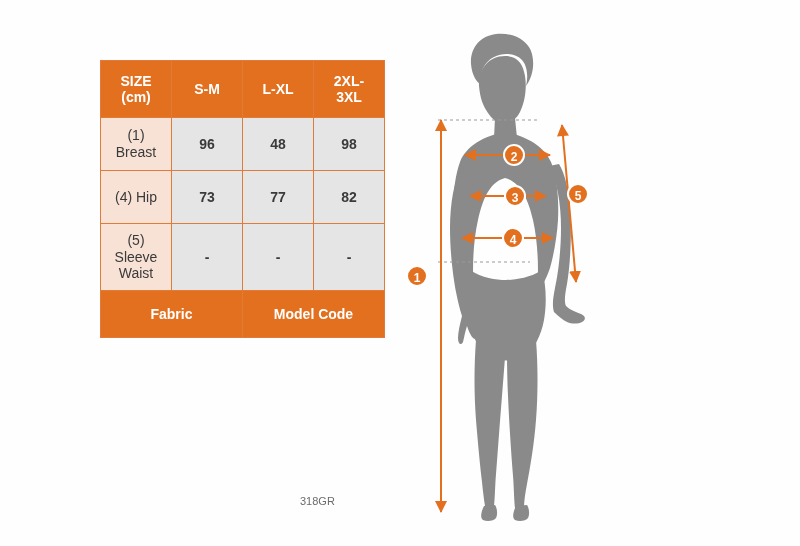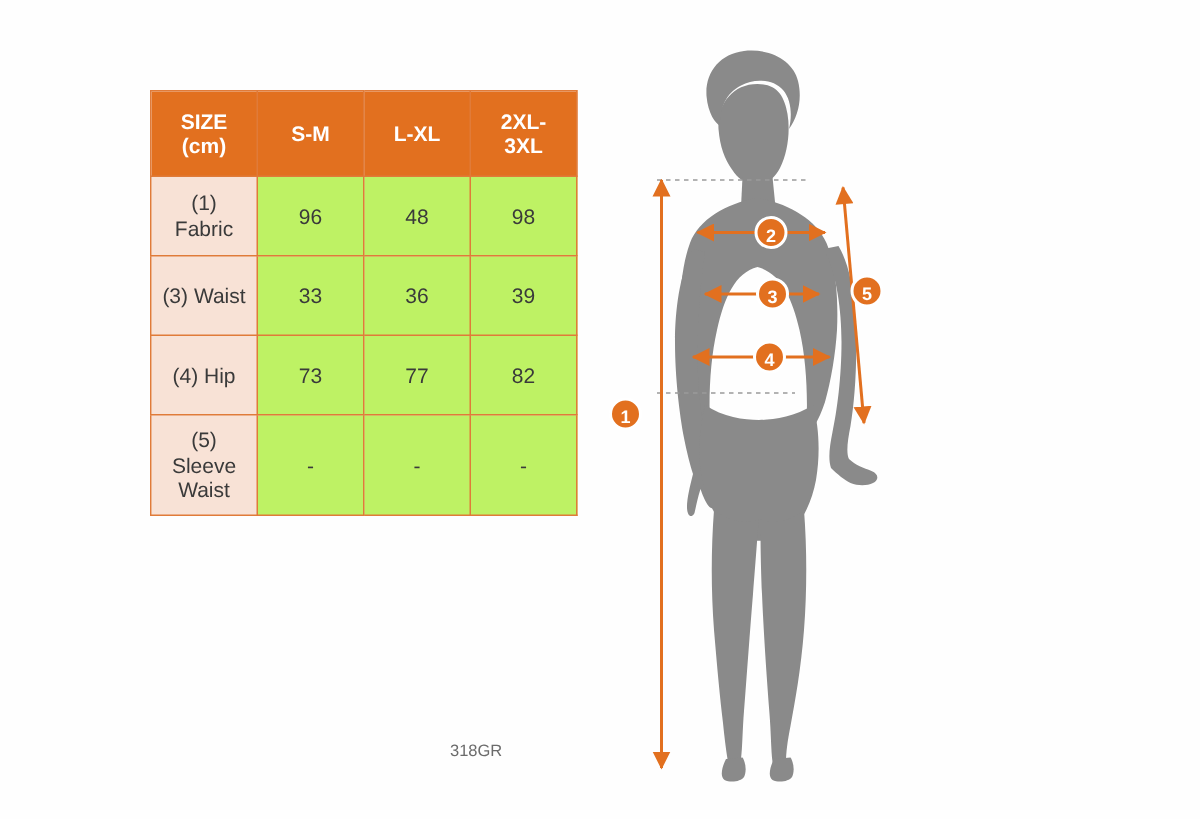--- a/index.html
+++ b/index.html
@@ -46,23 +46,24 @@
     line-height: 1.15;
   }
   .row-label {
     background: #f8e2d6;
     font-size: 13px;
     height: 52px;
     line-height: 1.2;
     color: #3a3a3a;
   }
   .val-cell {
-    background: #bef264;
+    background: #e5e5e5;
     font-size: 16px;
     height: 52px;
+    font-weight: bold;
   }
   .tall-label {
     height: 66px;
   }
   .tall-val {
     height: 66px;
   }
   .fabric-hdr {
     background: #e2701f;
     color: #ffffff !important;
@@ -128,56 +129,52 @@
         <td class="hdr-cell">L-XL</td>
         <td class="hdr-cell">
           <div>2XL-</div>
           <div>3XL</div>
         </td>
       </tr>
 
       <tr>
         <td class="row-label">
           <div>(1)</div>
-          <div>Fabric</div>
+          <div>Breast</div>
         </td>
         <td class="val-cell">96</td>
         <td class="val-cell">48</td>
         <td class="val-cell">98</td>
       </tr>
 
 
-      <tr>
-        <td class="row-label">
-          <div>(3) Waist</div>
-        </td>
-        <td class="val-cell">33</td>
-        <td class="val-cell">36</td>
-        <td class="val-cell">39</td>
-      </tr>
 
       <tr>
         <td class="row-label">
           <div>(4) Hip</div>
         </td>
         <td class="val-cell">73</td>
         <td class="val-cell">77</td>
         <td class="val-cell">82</td>
       </tr>
 
       <tr>
         <td class="row-label tall-label">
           <div>(5)</div>
           <div>Sleeve Waist</div>
         </td>
         <td class="val-cell tall-val">-</td>
         <td class="val-cell tall-val">-</td>
         <td class="val-cell tall-val">-</td>
       </tr>
 
+      <tr>
+        <td class="fabric-hdr" colspan="2">Fabric</td>
+        <td class="fabric-hdr" colspan="2">Model Code</td>
+      </tr>
 
     </tbody>
   </table>
 
   <div id="table-footnote">318GR</div>
 
   <div id="figure-area">
     <svg id="figure-svg" width="380" height="510" viewBox="0 0 380 510">
 
       <g fill="#8a8a8a">

